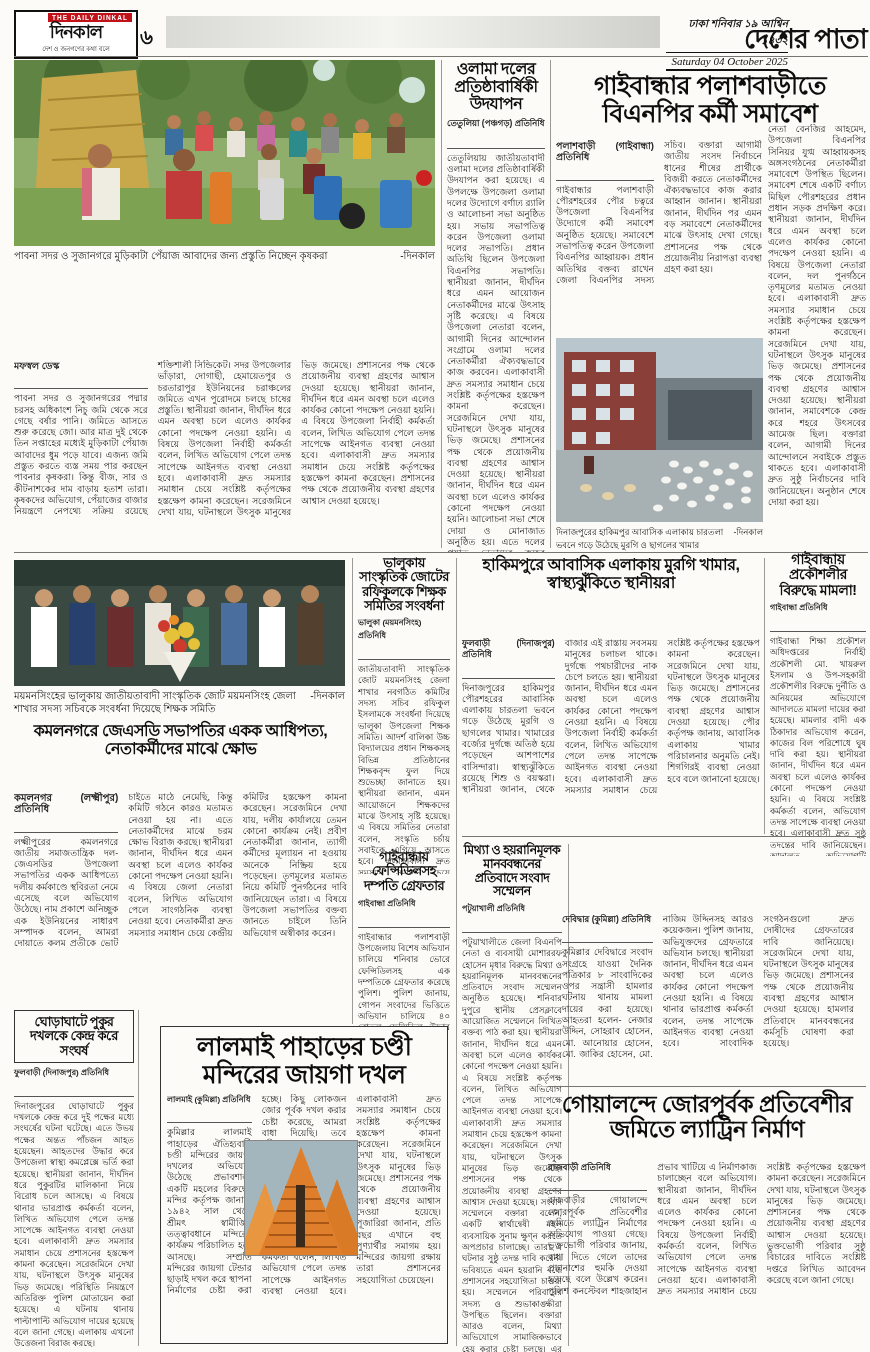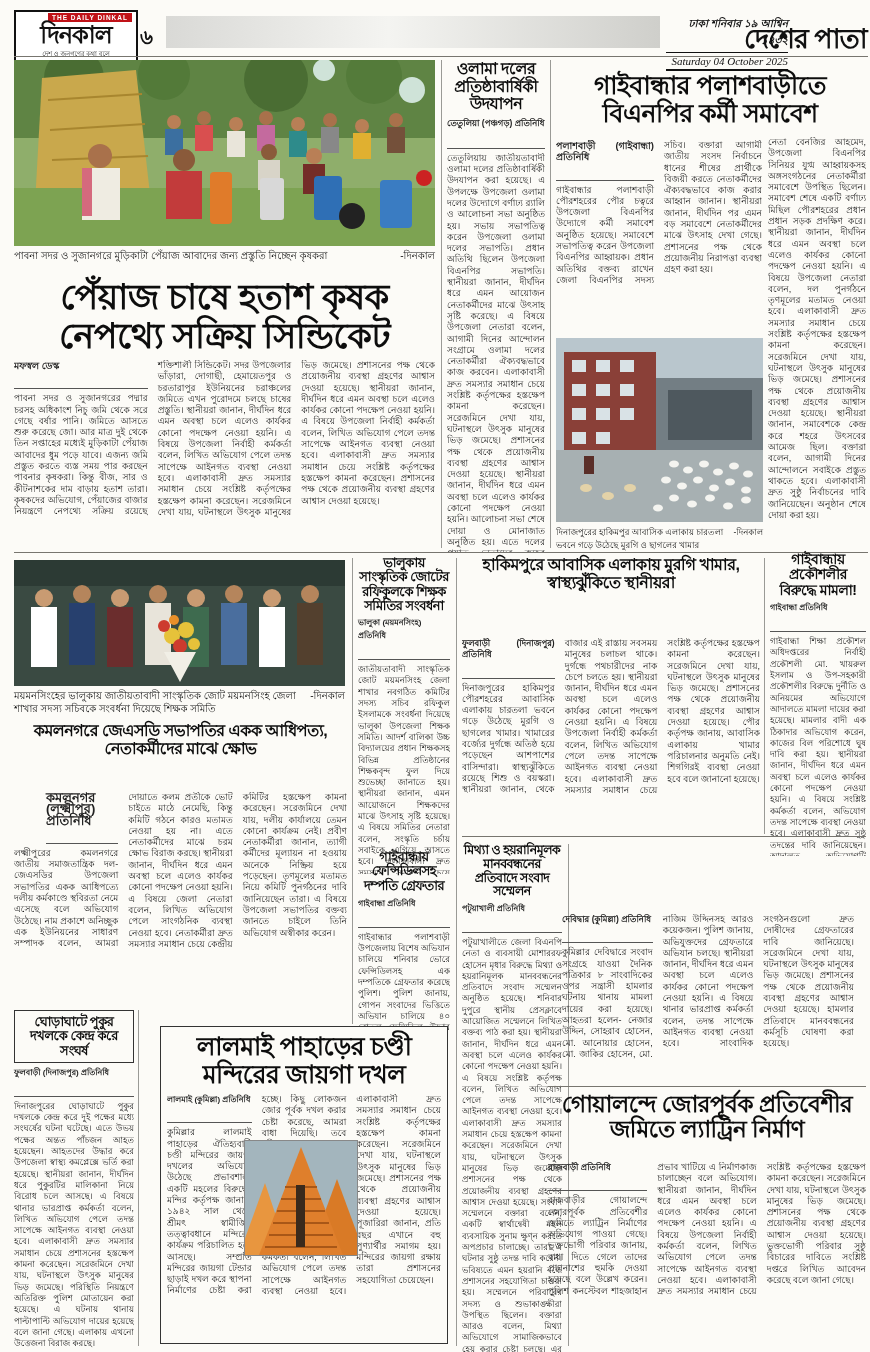--- a/index.html
+++ b/index.html
@@ -13,21 +13,21 @@
   .cols2{column-count:2;column-gap:10px;}
   .caption{font-size:10px;line-height:12.5px;color:#151515;}
   .credit{float:right;font-size:10px;color:#151515;margin-left:8px;}
   .vrule{width:1px;background:#9a9a96;}
   .hrule{height:1px;background:#77756f;}
   .photo{overflow:hidden;background:#d5d3cc;}
   .photo svg{display:block;}
   .masthead{border:2px solid #111;padding:1px 4px 2px 4px;text-align:center;background:#fff;}
   .masthead .red-tab{display:block;background:#c01218;color:#fff;font-size:6.5px;font-weight:bold;
        letter-spacing:1px;padding:1px 2px;margin:0 0 1px 28px;}
-  .masthead .title{font-size:24px;font-weight:bold;line-height:1;letter-spacing:-1px;}
+  .masthead .title{font-size:18px;font-weight:bold;line-height:1;letter-spacing:-1px;}
   .masthead .tagline{display:block;font-size:6.5px;margin-top:2px;color:#222;}
   .date-block{text-align:right;font-style:italic;}
   .date-bn{font-size:10.5px;font-weight:bold;border-bottom:1px solid #111;padding-bottom:2px;}
   .date-en{font-family:"Liberation Serif","DejaVu Serif",serif;font-size:11px;border-bottom:2px solid #111;padding:2px 0;}
   .section-title{font-size:27px;font-weight:bold;letter-spacing:-1px;}
   .boxed{border:1.5px solid #333;}
 </style>
 </head>
 <body>
 
@@ -95,21 +95,20 @@
       <rect x="366" y="120" width="32" height="48" rx="4" fill="#3a7cc2"></rect>
       <circle cx="338" cy="156" r="13" fill="#222222"></circle>
       <circle cx="410" cy="118" r="8" fill="#cc2222"></circle>
     </svg>
   </div>
   <div class="abs caption" style="left:14px;top:250px;width:421px;">
     <span class="credit">-দিনকাল</span>
     <span>পাবনা সদর ও সুজানগরে মুড়িকাটা পেঁয়াজ আবাদের জন্য প্রস্তুতি নিচ্ছেন কৃষকরা</span>
   </div>
 
-  <div class="abs headline" style="left:14px;top:278px;width:421px;font-size:35px;">পেঁয়াজ চাষে হতাশ কৃষক নেপথ্যে সক্রিয় সিন্ডিকেট</div>
   <div class="abs" style="left:14px;top:360px;width:421px;height:188px;">
     <div class="body-text cols3">
       <div class="byline">মফস্বল ডেস্ক</div>
       <span>পাবনা সদর ও সুজানগরের পদ্মার চরসহ অধিকাংশ নিচু জমি থেকে সরে গেছে বর্ষার পানি। জমিতে আসতে শুরু করেছে জো। আর মাত্র দুই থেকে তিন সপ্তাহের মধ্যেই মুড়িকাটা পেঁয়াজ আবাদের ধুম পড়ে যাবে। এজন্য জমি প্রস্তুত করতে ব্যস্ত সময় পার করছেন পাবনার কৃষকরা। কিন্তু বীজ, সার ও কীটনাশকের দাম বাড়ায় হতাশ তারা। কৃষকদের অভিযোগ, পেঁয়াজের বাজার নিয়ন্ত্রণে নেপথ্যে সক্রিয় রয়েছে শক্তিশালী সিন্ডিকেট। সদর উপজেলার ভাঁড়ারা, দোগাছী, হেমায়েতপুর ও চরতারাপুর ইউনিয়নের চরাঞ্চলের জমিতে এখন পুরোদমে চলছে চাষের প্রস্তুতি। স্থানীয়রা জানান, দীর্ঘদিন ধরে এমন অবস্থা চলে এলেও কার্যকর কোনো পদক্ষেপ নেওয়া হয়নি। এ বিষয়ে উপজেলা নির্বাহী কর্মকর্তা বলেন, লিখিত অভিযোগ পেলে তদন্ত সাপেক্ষে আইনগত ব্যবস্থা নেওয়া হবে। এলাকাবাসী দ্রুত সমস্যার সমাধান চেয়ে সংশ্লিষ্ট কর্তৃপক্ষের হস্তক্ষেপ কামনা করেছেন। সরেজমিনে দেখা যায়, ঘটনাস্থলে উৎসুক মানুষের ভিড় জমেছে। প্রশাসনের পক্ষ থেকে প্রয়োজনীয় ব্যবস্থা গ্রহণের আশ্বাস দেওয়া হয়েছে। স্থানীয়রা জানান, দীর্ঘদিন ধরে এমন অবস্থা চলে এলেও কার্যকর কোনো পদক্ষেপ নেওয়া হয়নি। এ বিষয়ে উপজেলা নির্বাহী কর্মকর্তা বলেন, লিখিত অভিযোগ পেলে তদন্ত সাপেক্ষে আইনগত ব্যবস্থা নেওয়া হবে। এলাকাবাসী দ্রুত সমস্যার সমাধান চেয়ে সংশ্লিষ্ট কর্তৃপক্ষের হস্তক্ষেপ কামনা করেছেন। প্রশাসনের পক্ষ থেকে প্রয়োজনীয় ব্যবস্থা গ্রহণের আশ্বাস দেওয়া হয়েছে।</span>
     </div>
   </div>
 
   <div class="abs vrule" style="left:441px;top:60px;height:488px;"></div>
 
   <div class="abs" style="left:447px;top:60px;width:98px;height:488px;">
@@ -120,21 +119,21 @@
 
   <div class="abs vrule" style="left:550px;top:60px;height:488px;"></div>
 
   <div class="abs headline" style="left:556px;top:72px;width:308px;font-size:25px;">গাইবান্ধার পলাশবাড়ীতে বিএনপির কর্মী সমাবেশ</div>
   <div class="abs" style="left:556px;top:140px;width:206px;height:196px;">
     <div class="body-text cols2">
       <div class="byline">পলাশবাড়ী (গাইবান্ধা) প্রতিনিধি</div>
       <span>গাইবান্ধার পলাশবাড়ী পৌরশহরের পৌর চত্বরে উপজেলা বিএনপির উদ্যোগে কর্মী সমাবেশ অনুষ্ঠিত হয়েছে। সমাবেশে সভাপতিত্ব করেন উপজেলা বিএনপির আহ্বায়ক। প্রধান অতিথির বক্তব্য রাখেন জেলা বিএনপির সদস্য সচিব। বক্তারা আগামী জাতীয় সংসদ নির্বাচনে ধানের শীষের প্রার্থীকে বিজয়ী করতে নেতাকর্মীদের ঐক্যবদ্ধভাবে কাজ করার আহ্বান জানান। স্থানীয়রা জানান, দীর্ঘদিন পর এমন বড় সমাবেশে নেতাকর্মীদের মাঝে উৎসাহ দেখা গেছে। প্রশাসনের পক্ষ থেকে প্রয়োজনীয় নিরাপত্তা ব্যবস্থা গ্রহণ করা হয়।</span>
     </div>
   </div>
-  <div class="abs" style="left:768px;top:137px;width:98px;height:404px;">
+  <div class="abs" style="left:768px;top:124px;width:98px;height:404px;">
     <div class="body-text">নেতা বেনজির আহমেদ, উপজেলা বিএনপির সিনিয়র যুগ্ম আহ্বায়কসহ অঙ্গসংগঠনের নেতাকর্মীরা সমাবেশে উপস্থিত ছিলেন। সমাবেশ শেষে একটি বর্ণাঢ্য মিছিল পৌরশহরের প্রধান প্রধান সড়ক প্রদক্ষিণ করে। স্থানীয়রা জানান, দীর্ঘদিন ধরে এমন অবস্থা চলে এলেও কার্যকর কোনো পদক্ষেপ নেওয়া হয়নি। এ বিষয়ে উপজেলা নেতারা বলেন, দল পুনর্গঠনে তৃণমূলের মতামত নেওয়া হবে। এলাকাবাসী দ্রুত সমস্যার সমাধান চেয়ে সংশ্লিষ্ট কর্তৃপক্ষের হস্তক্ষেপ কামনা করেছেন। সরেজমিনে দেখা যায়, ঘটনাস্থলে উৎসুক মানুষের ভিড় জমেছে। প্রশাসনের পক্ষ থেকে প্রয়োজনীয় ব্যবস্থা গ্রহণের আশ্বাস দেওয়া হয়েছে। স্থানীয়রা জানান, সমাবেশকে কেন্দ্র করে শহরে উৎসবের আমেজ ছিল। বক্তারা বলেন, আগামী দিনের আন্দোলনে সবাইকে প্রস্তুত থাকতে হবে। এলাকাবাসী দ্রুত সুষ্ঠু নির্বাচনের দাবি জানিয়েছেন। অনুষ্ঠান শেষে দোয়া করা হয়।</div>
   </div>
 
   <div class="abs photo" style="left:556px;top:338px;width:207px;height:184px;">
     <svg viewBox="0 0 207 184" width="207" height="184">
       <rect width="207" height="184" fill="#b9c6cd"></rect>
       <rect x="8" y="14" width="92" height="116" fill="#8a4038"></rect>
       <g fill="#d9e2e6">
         <rect x="16" y="22" width="14" height="12"></rect>
           <rect x="40" y="22" width="14" height="12"></rect>
@@ -220,21 +219,21 @@
     </svg>
   </div>
   <div class="abs caption" style="left:14px;top:690px;width:331px;">
     <span class="credit">-দিনকাল</span>
     <span>ময়মনসিংহের ভালুকায় জাতীয়তাবাদী সাংস্কৃতিক জোট ময়মনসিংহ জেলা শাখার সদস্য সচিবকে সংবর্ধনা দিয়েছে শিক্ষক সমিতি</span>
   </div>
 
   <div class="abs headline" style="left:14px;top:722px;width:333px;font-size:16px;">কমলনগরে জেএসডি সভাপতির একক আধিপত্য, নেতাকর্মীদের মাঝে ক্ষোভ</div>
   <div class="abs" style="left:14px;top:792px;width:333px;height:212px;">
     <div class="body-text cols3">
-      <div class="byline" style="font-size:13px;margin-left:32px;">কমলনগর (লক্ষ্মীপুর) প্রতিনিধি</div>
+      <div class="byline" style="font-size:10px;">কমলনগর (লক্ষ্মীপুর) প্রতিনিধি</div>
       <span>লক্ষ্মীপুরের কমলনগরে জাতীয় সমাজতান্ত্রিক দল-জেএসডির উপজেলা সভাপতির একক আধিপত্যে দলীয় কর্মকাণ্ডে স্থবিরতা নেমে এসেছে বলে অভিযোগ উঠেছে। নাম প্রকাশে অনিচ্ছুক এক ইউনিয়নের সাধারণ সম্পাদক বলেন, আমরা দোয়াতে কলম প্রতীকে ভোট চাইতে মাঠে নেমেছি, কিন্তু কমিটি গঠনে কারও মতামত নেওয়া হয় না। এতে নেতাকর্মীদের মাঝে চরম ক্ষোভ বিরাজ করছে। স্থানীয়রা জানান, দীর্ঘদিন ধরে এমন অবস্থা চলে এলেও কার্যকর কোনো পদক্ষেপ নেওয়া হয়নি। এ বিষয়ে জেলা নেতারা বলেন, লিখিত অভিযোগ পেলে সাংগঠনিক ব্যবস্থা নেওয়া হবে। নেতাকর্মীরা দ্রুত সমস্যার সমাধান চেয়ে কেন্দ্রীয় কমিটির হস্তক্ষেপ কামনা করেছেন। সরেজমিনে দেখা যায়, দলীয় কার্যালয়ে তেমন কোনো কার্যক্রম নেই। প্রবীণ নেতাকর্মীরা জানান, ত্যাগী কর্মীদের মূল্যায়ন না হওয়ায় অনেকে নিষ্ক্রিয় হয়ে পড়েছেন। তৃণমূলের মতামত নিয়ে কমিটি পুনর্গঠনের দাবি জানিয়েছেন তারা। এ বিষয়ে উপজেলা সভাপতির বক্তব্য জানতে চাইলে তিনি অভিযোগ অস্বীকার করেন।</span>
     </div>
   </div>
 
   <div class="abs vrule" style="left:352px;top:558px;height:466px;"></div>
 
   <div class="abs" style="left:358px;top:556px;width:92px;height:288px;">
     <div class="headline" style="font-size:13px;margin-bottom:3px;">ভালুকায় সাংস্কৃতিক জোটের রফিকুলকে শিক্ষক সমিতির সংবর্ধনা</div>
     <div class="byline" style="font-size:8px;">ভালুকা (ময়মনসিংহ) প্রতিনিধি</div>
     <div class="body-text" style="height:210px;font-size:8.6px;">জাতীয়তাবাদী সাংস্কৃতিক জোট ময়মনসিংহ জেলা শাখার নবগঠিত কমিটির সদস্য সচিব রফিকুল ইসলামকে সংবর্ধনা দিয়েছে ভালুকা উপজেলা শিক্ষক সমিতি। আদর্শ বালিকা উচ্চ বিদ্যালয়ের প্রধান শিক্ষকসহ বিভিন্ন প্রতিষ্ঠানের শিক্ষকবৃন্দ ফুল দিয়ে শুভেচ্ছা জানাতে হয়। স্থানীয়রা জানান, এমন আয়োজনে শিক্ষকদের মাঝে উৎসাহ সৃষ্টি হয়েছে। এ বিষয়ে সমিতির নেতারা বলেন, সংস্কৃতি চর্চায় সবাইকে এগিয়ে আসতে হবে। এলাকাবাসী দ্রুত সমস্যার সমাধান চেয়ে সংশ্লিষ্ট কর্তৃপক্ষের হস্তক্ষেপ কামনা করেছেন। অনুষ্ঠানে বিপুল সংখ্যক শিক্ষক উপস্থিত ছিলেন।</div>

